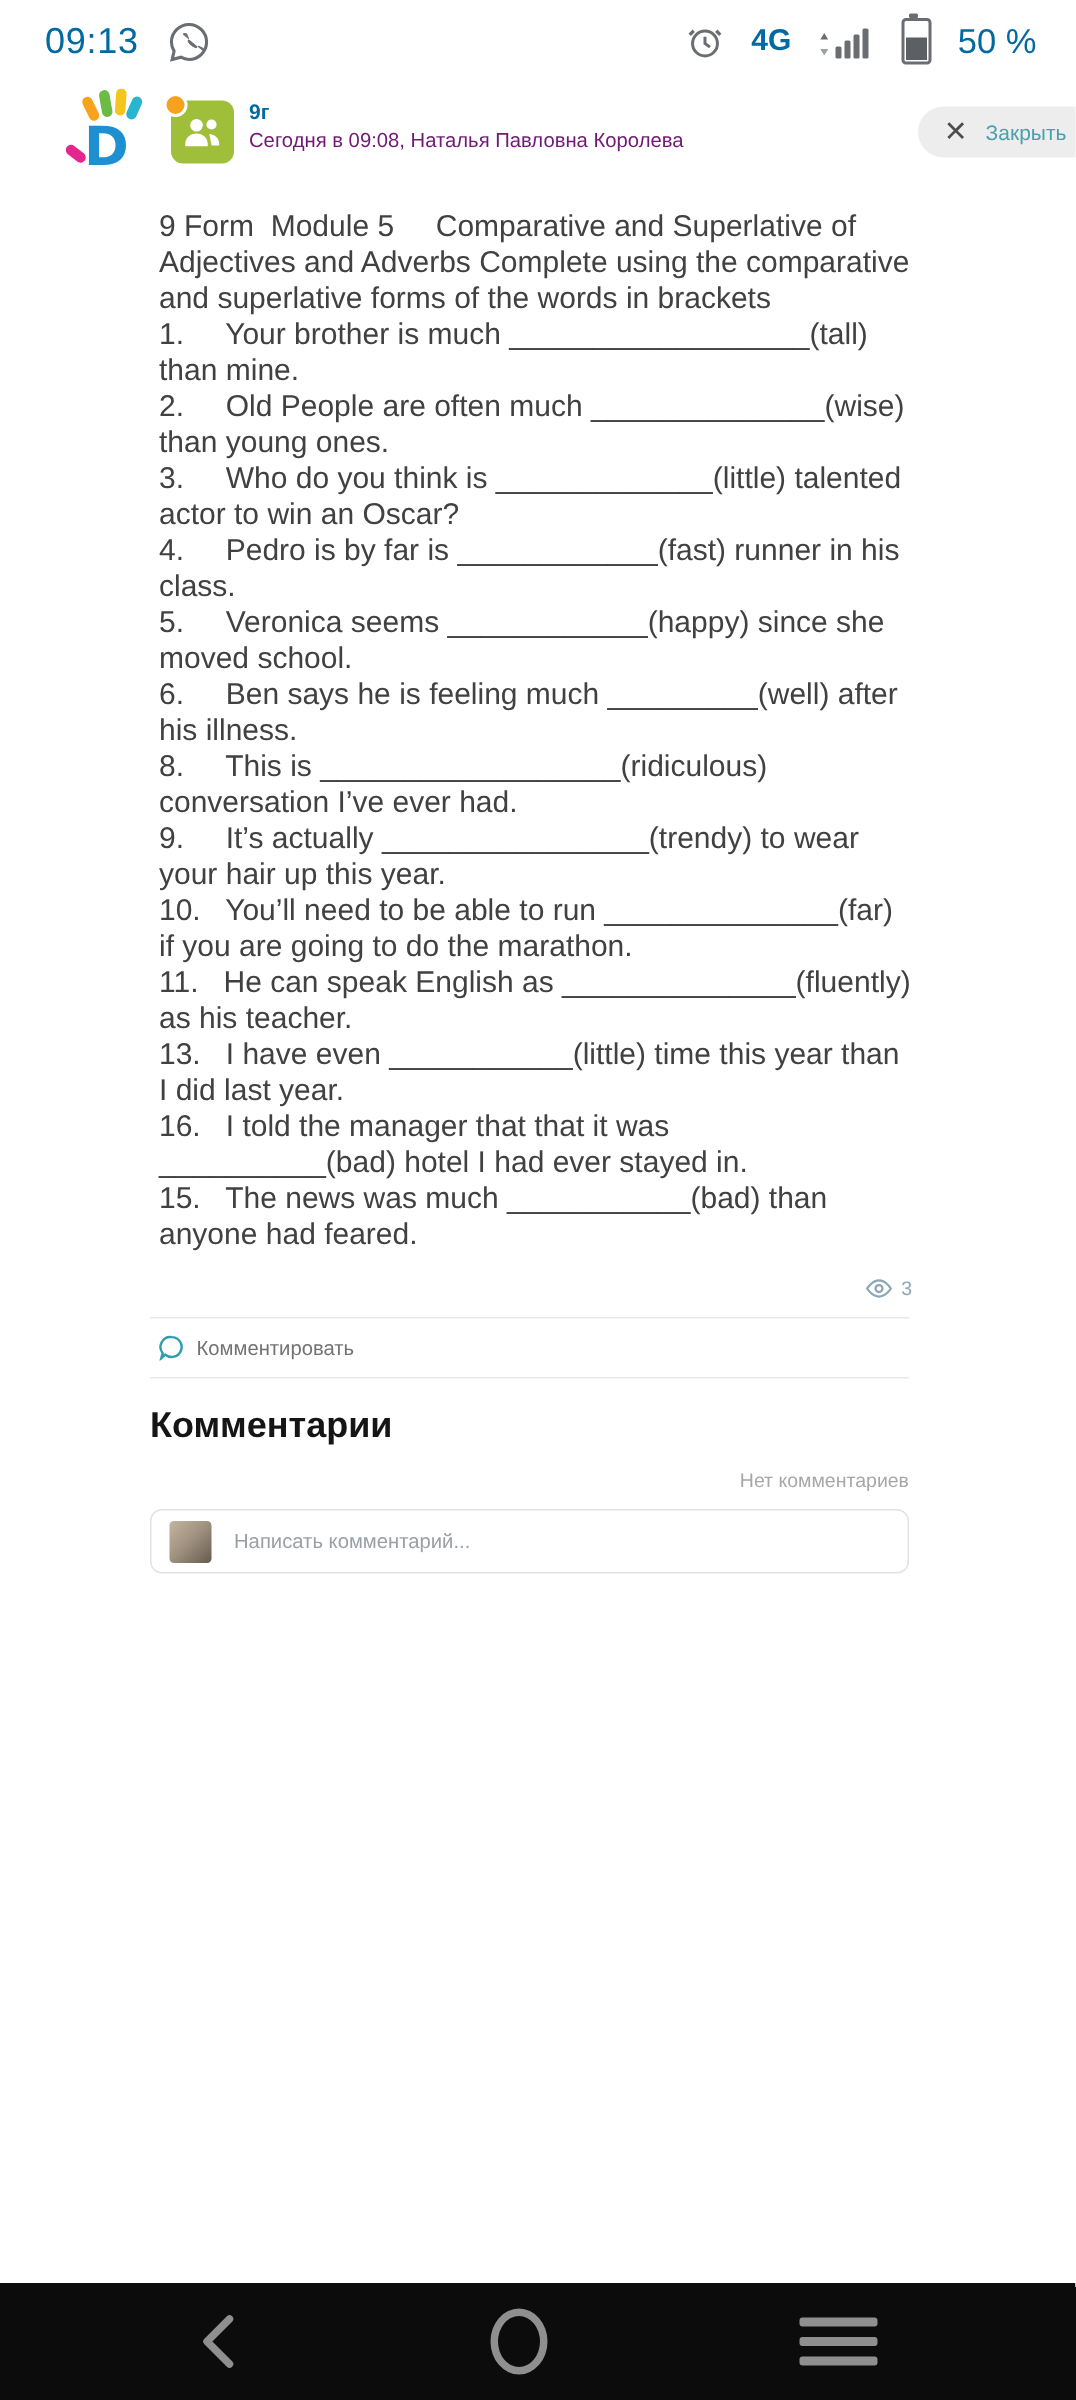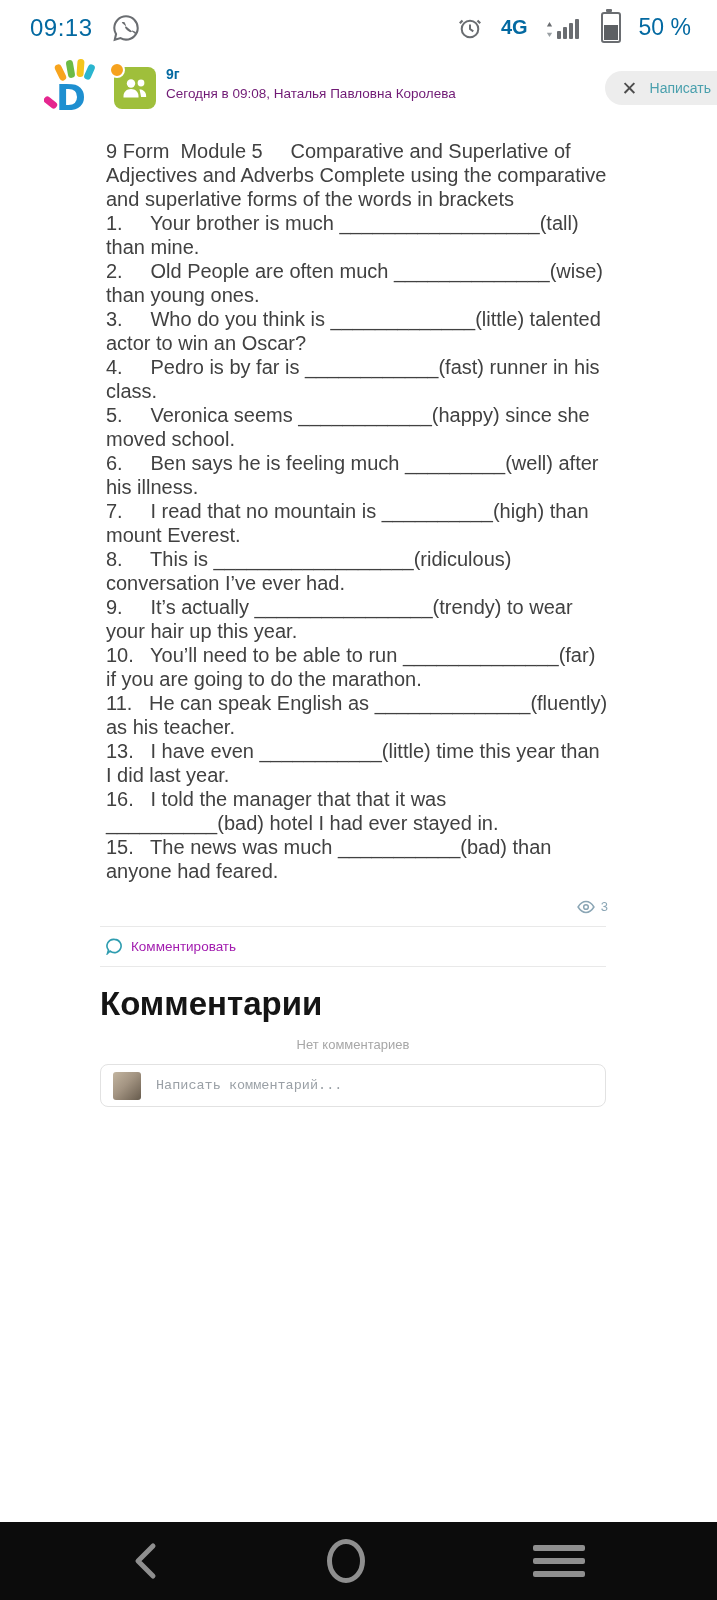--- a/index.html
+++ b/index.html
@@ -36,30 +36,30 @@
   .close-x{font-size:19px;color:#4d4d4d;line-height:1;}
   .close-label{font-size:14px;color:#4aa0ad;}
   
   .post-body{margin:24px 0 0 106px;width:502px;font-size:20px;line-height:24px;color:#414141;}
   .para{white-space:pre-wrap;}
   
   .views-row{width:502px;margin:16px 0 0 106px;display:flex;justify-content:flex-end;align-items:center;gap:5px;
     color:#8ba6b5;font-size:13px;}
   .divider{margin-left:100px;width:506px;border-top:1px solid #e9e9e9;}
   .d1{margin-top:12px;}
-  .comment-action{margin:11px 0 11px 106px;display:flex;align-items:center;gap:8px;color:#a21caf;font-size:13.5px;cursor:pointer;}
-  
-  .comments-heading{margin:18px 0 0 100px;font-size:33px;font-weight:bold;color:#151515;}
-  .comments-empty{width:506px;margin:14px 0 12px 100px;text-align:center;color:#a7a7a7;font-size:13px;}
+  .comment-action{margin:11px 0 11px 106px;display:flex;align-items:center;gap:8px;color:#737373;font-size:13.5px;cursor:pointer;}
+  
+  .comments-heading{margin:18px 0 0 100px;font-size:24px;font-weight:bold;color:#151515;}
+  .comments-empty{width:506px;margin:14px 0 12px 100px;text-align:right;color:#a7a7a7;font-size:13px;}
   .comment-box{margin:12px 0 0 100px;width:506px;height:43px;border:1px solid #e2e2e2;border-radius:8px;
     box-sizing:border-box;display:flex;align-items:center;gap:13px;padding:0 12px;background:#fff;}
   .avatar{width:28px;height:28px;border-radius:3px;
     background:linear-gradient(135deg,#c3b5a0 0%,#a39482 45%,#7d7060 80%,#655a4c 100%);}
   .comment-input{flex:1;border:none;outline:none;font-size:13.5px;color:#444;background:transparent;
-    font-family:Liberation Mono, monospace;}
+    font-family:Liberation Sans, sans-serif;}
   .comment-input::placeholder{color:#9aa0a6;}
   
   .nav-bar{position:absolute;left:0;bottom:0;width:717px;height:78px;background:#0c0c0c;
     display:flex;align-items:center;justify-content:space-between;padding:0 132px;box-sizing:border-box;}
   .nav-ring{width:38px;height:44px;border:5px solid #8f8f8f;border-radius:50%;box-sizing:border-box;}
   .nav-menu{display:flex;flex-direction:column;gap:7px;}
   .nav-menu span{display:block;width:52px;height:6px;border-radius:2px;background:#8f8f8f;}
   svg{display:block;}
 </style>
 </head>
@@ -124,33 +124,32 @@
       <circle cx="20" cy="6" r="3.4" fill="#ffffff"></circle>
       <path d="M18.5 12.3c3.6.3 6.6 2.8 6.6 6.4v1.3h-5" fill="#ffffff"></path>
     </svg>
   </span>
   <div class="hdr-names">
     <div class="hdr-group">9г</div>
     <div class="hdr-meta">Сегодня в 09:08, Наталья Павловна Королева</div>
   </div>
   <div class="close-pill">
     <span class="close-x">✕</span>
-    <span class="close-label">Написать</span>
+    <span class="close-label">Закрыть</span>
   </div>
 </div>
 
 <div class="post-body">
   <div class="para">9 Form  Module 5     Comparative and Superlative of Adjectives and Adverbs Complete using the comparative and superlative forms of the words in brackets</div>
   <div class="para">1.     Your brother is much __________________(tall) than mine.</div>
   <div class="para">2.     Old People are often much ______________(wise) than young ones.</div>
   <div class="para">3.     Who do you think is _____________(little) talented actor to win an Oscar?</div>
   <div class="para">4.     Pedro is by far is ____________(fast) runner in his class.</div>
   <div class="para">5.     Veronica seems ____________(happy) since she moved school.</div>
   <div class="para">6.     Ben says he is feeling much _________(well) after his illness.</div>
-  <div class="para">7.     I read that no mountain is __________(high) than mount Everest.</div>
   <div class="para">8.     This is __________________(ridiculous) conversation I’ve ever had.</div>
   <div class="para">9.     It’s actually ________________(trendy) to wear your hair up this year.</div>
   <div class="para">10.   You’ll need to be able to run ______________(far) if you are going to do the marathon.</div>
   <div class="para">11.   He can speak English as ______________(fluently) as his teacher.</div>
   <div class="para">13.   I have even ___________(little) time this year than I did last year.</div>
   <div class="para">16.   I told the manager that that it was __________(bad) hotel I had ever stayed in.</div>
   <div class="para">15.   The news was much ___________(bad) than anyone had feared.</div>
 </div>
 
 <div class="views-row">

